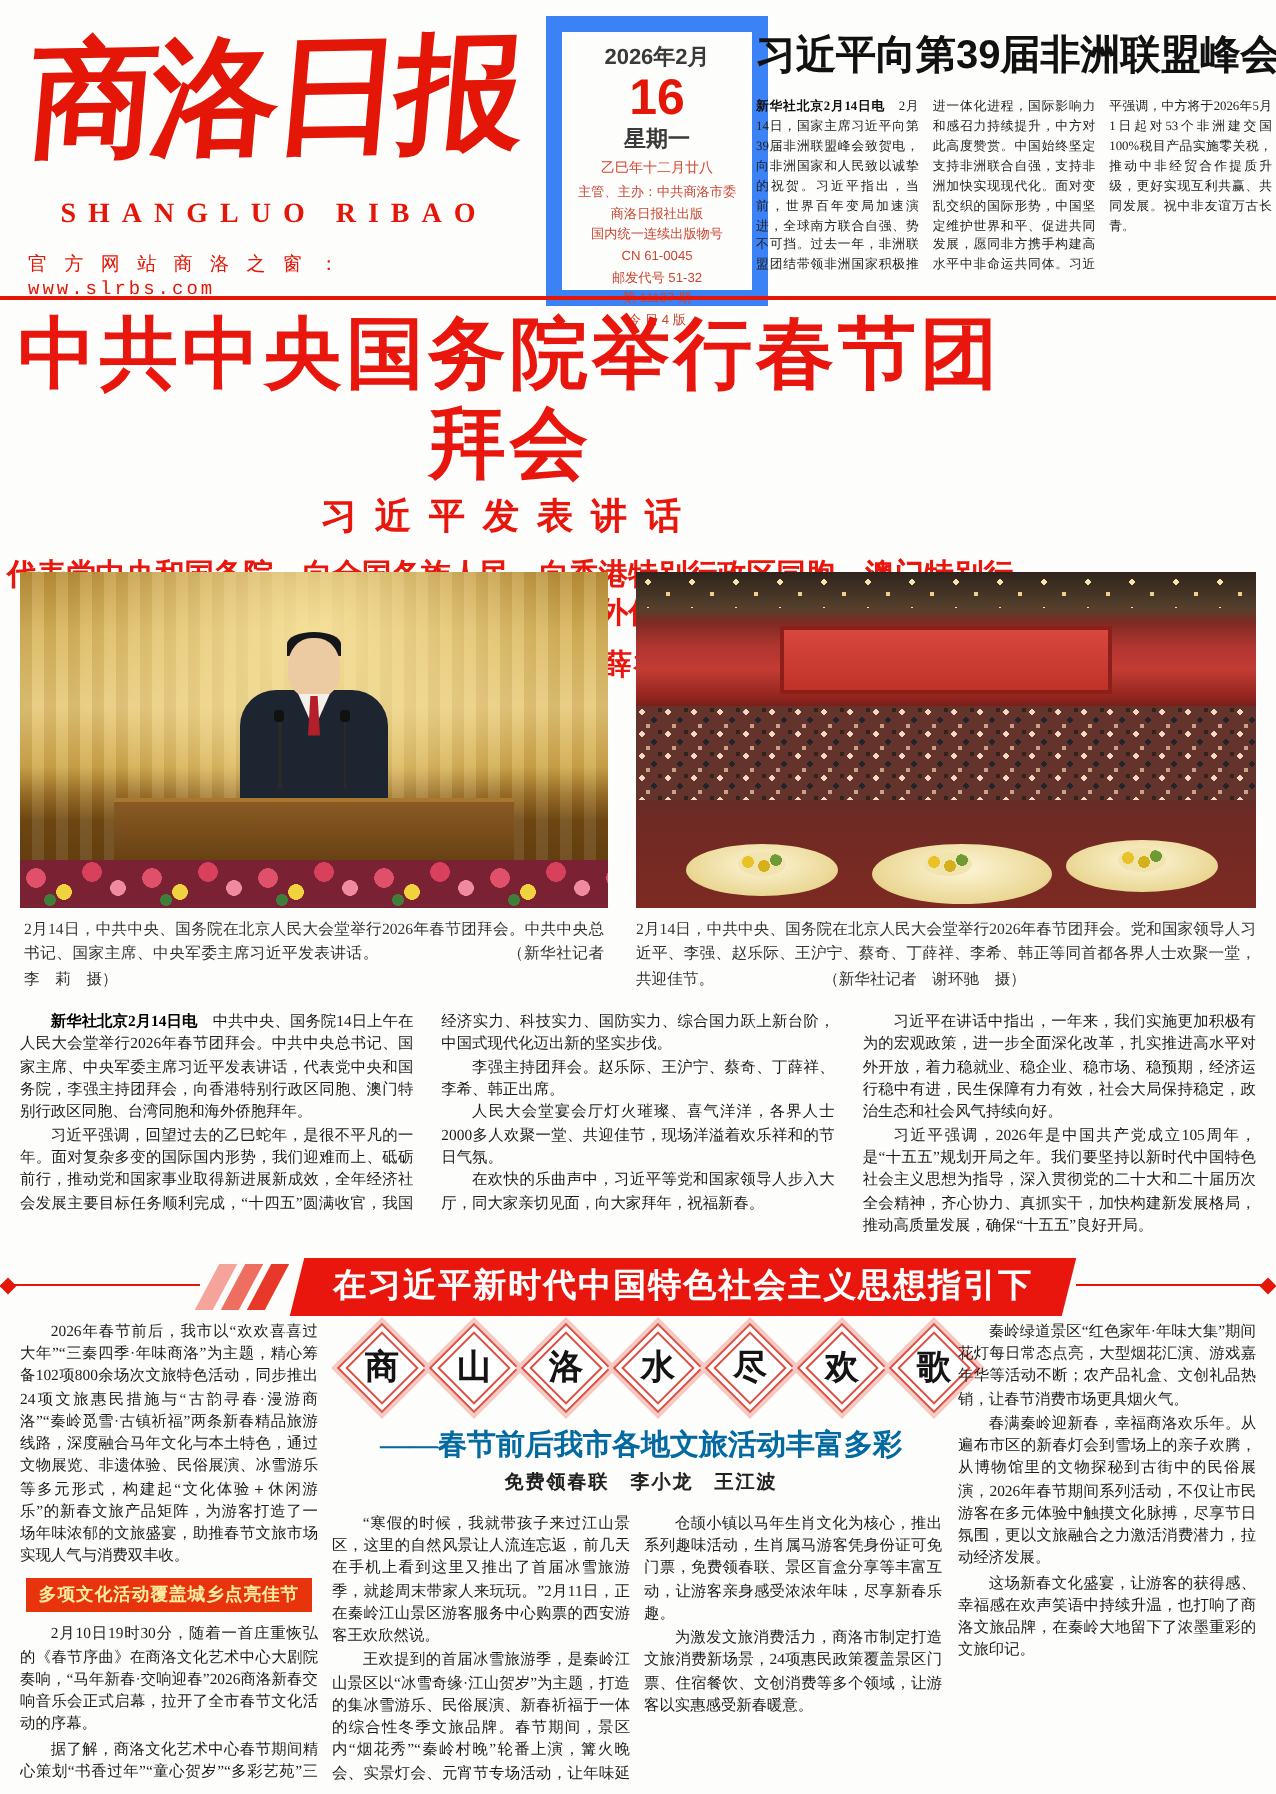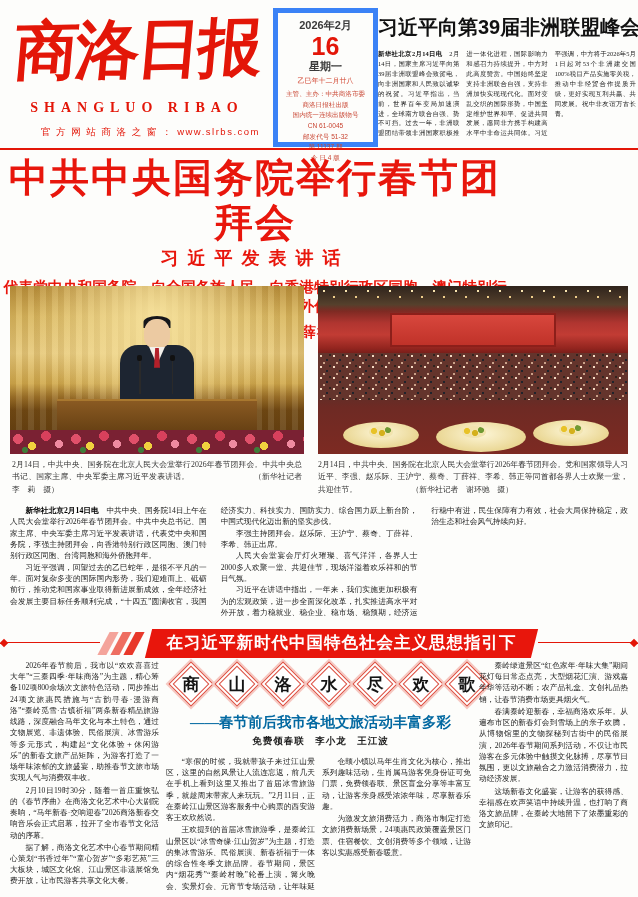--- a/index.html
+++ b/index.html
@@ -4,23 +4,23 @@
 <style>
   html,body{margin:0;padding:0;background:#e8e8e4;}
   .page{position:relative;width:638px;height:897px;background:#fdfdfb;overflow:hidden;
         font-family:"Liberation Serif","DejaVu Serif",serif;color:#1a1a1a;}
   
   .logo{position:absolute;left:4px;top:2px;width:266px;height:94px;color:#e31608;
         font-family:"DejaVu Serif",serif;font-weight:bold;font-size:64px;line-height:94px;
         text-align:center;letter-spacing:-3px;transform:skewX(-6deg) rotate(-1deg);}
   .logo-en{position:absolute;left:30px;top:100px;width:214px;text-align:center;color:#e31608;
         font-family:"Liberation Serif",serif;font-weight:bold;font-size:14px;letter-spacing:6px;}
-  .site-line{position:absolute;left:14px;top:126px;width:246px;text-align:right;color:#e31608;
-        font-size:9.5px;letter-spacing:1.5px;font-family:Liberation Sans, sans-serif;}
-  .datebox{position:absolute;left:273px;top:8px;width:95px;height:129px;border:5px solid #3b82f6;
+  .site-line{position:absolute;left:14px;top:126px;width:246px;text-align:left;color:#e31608;
+        font-size:9.5px;letter-spacing:1.5px;font-family:Liberation Mono, monospace;}
+  .datebox{position:absolute;left:273px;top:8px;width:95px;height:129px;border:8px solid #3b82f6;
         text-align:center;font-family:"Liberation Sans",sans-serif;}
   .db-ym{margin-top:5px;font-size:11px;font-weight:bold;color:#3a3a3a;}
   .db-day{font-size:25px;font-weight:bold;color:#e31608;line-height:26px;}
   .db-week{font-size:11px;font-weight:bold;color:#3a3a3a;margin-bottom:2px;}
   .db-lunar{font-size:7px;color:#d2442f;margin-bottom:3px;}
   .db-line{font-size:6.6px;color:#c94633;line-height:1.62;}
   
   .topstory{position:absolute;left:378px;top:8px;width:258px;}
   .topstory h1{margin:6px 0 8px 0;font-family:"Liberation Sans",sans-serif;font-weight:900;
         font-size:20px;color:#111;white-space:nowrap;letter-spacing:0;}
@@ -184,21 +184,23 @@
   </div>
 
   <div class="caption cap-left">2月14日，中共中央、国务院在北京人民大会堂举行2026年春节团拜会。中共中央总书记、国家主席、中央军委主席习近平发表讲话。　　　　　　　　（新华社记者　李　莉　摄）</div>
   <div class="caption cap-right">2月14日，中共中央、国务院在北京人民大会堂举行2026年春节团拜会。党和国家领导人习近平、李强、赵乐际、王沪宁、蔡奇、丁薛祥、李希、韩正等同首都各界人士欢聚一堂，共迎佳节。　　　　　　　（新华社记者　谢环驰　摄）</div>
 
   <div class="mainbody">
     <p><b>新华社北京2月14日电　</b><span>中共中央、国务院14日上午在人民大会堂举行2026年春节团拜会。中共中央总书记、国家主席、中央军委主席习近平发表讲话，代表党中央和国务院，李强主持团拜会，向香港特别行政区同胞、澳门特别行政区同胞、台湾同胞和海外侨胞拜年。</span></p>
     <p>习近平强调，回望过去的乙巳蛇年，是很不平凡的一年。面对复杂多变的国际国内形势，我们迎难而上、砥砺前行，推动党和国家事业取得新进展新成效，全年经济社会发展主要目标任务顺利完成，“十四五”圆满收官，我国经济实力、科技实力、国防实力、综合国力跃上新台阶，中国式现代化迈出新的坚实步伐。</p>
     <p>李强主持团拜会。赵乐际、王沪宁、蔡奇、丁薛祥、李希、韩正出席。</p>
     <p>人民大会堂宴会厅灯火璀璨、喜气洋洋，各界人士2000多人欢聚一堂、共迎佳节，现场洋溢着欢乐祥和的节日气氛。</p>
+    <p>在欢快的乐曲声中，习近平等党和国家领导人步入大厅，同大家亲切见面，向大家拜年，祝福新春。</p>
     <p>习近平在讲话中指出，一年来，我们实施更加积极有为的宏观政策，进一步全面深化改革，扎实推进高水平对外开放，着力稳就业、稳企业、稳市场、稳预期，经济运行稳中有进，民生保障有力有效，社会大局保持稳定，政治生态和社会风气持续向好。</p>
+    <p>习近平强调，2026年是中国共产党成立105周年，是“十五五”规划开局之年。我们要坚持以新时代中国特色社会主义思想为指导，深入贯彻党的二十大和二十届历次全会精神，齐心协力、真抓实干，加快构建新发展格局，推动高质量发展，确保“十五五”良好开局。</p>
 
   </div>
 
   <div class="banner">
     <div class="hline l">
         <span class="tip"></span>
       </div>
     <div class="hline r">
         <span class="tip"></span>
       </div>
@@ -233,20 +235,21 @@
       </div>
     <div class="dia">
         <span>歌</span>
       </div>
   </div>
   <div class="feat-sub">——春节前后我市各地文旅活动丰富多彩</div>
   <div class="feat-by">免费领春联　李小龙　王江波</div>
 
   <div class="fcol fc1">
     <p>2026年春节前后，我市以“欢欢喜喜过大年”“三秦四季·年味商洛”为主题，精心筹备102项800余场次文旅特色活动，同步推出24项文旅惠民措施与“古韵寻春·漫游商洛”“秦岭觅雪·古镇祈福”两条新春精品旅游线路，深度融合马年文化与本土特色，通过文物展览、非遗体验、民俗展演、冰雪游乐等多元形式，构建起“文化体验＋休闲游乐”的新春文旅产品矩阵，为游客打造了一场年味浓郁的文旅盛宴，助推春节文旅市场实现人气与消费双丰收。</p>
+    <span class="subbox">多项文化活动覆盖城乡点亮佳节</span>
     <p>2月10日19时30分，随着一首庄重恢弘的《春节序曲》在商洛文化艺术中心大剧院奏响，“马年新春·交响迎春”2026商洛新春交响音乐会正式启幕，拉开了全市春节文化活动的序幕。</p>
     <p>据了解，商洛文化艺术中心春节期间精心策划“书香过年”“童心贺岁”“多彩艺苑”三大板块，城区文化馆、江山景区非遗展馆免费开放，让市民游客共享文化大餐。</p>
   </div>
   <div class="fcol fc2">
     <p>“寒假的时候，我就带孩子来过江山景区，这里的自然风景让人流连忘返，前几天在手机上看到这里又推出了首届冰雪旅游季，就趁周末带家人来玩玩。”2月11日，正在秦岭江山景区游客服务中心购票的西安游客王欢欣然说。</p>
     <p>王欢提到的首届冰雪旅游季，是秦岭江山景区以“冰雪奇缘·江山贺岁”为主题，打造的集冰雪游乐、民俗展演、新春祈福于一体的综合性冬季文旅品牌。春节期间，景区内“烟花秀”“秦岭村晚”轮番上演，篝火晚会、实景灯会、元宵节专场活动，让年味延续到正月。</p>
   </div>
   <div class="fcol fc3">
     <p>仓颉小镇以马年生肖文化为核心，推出系列趣味活动，生肖属马游客凭身份证可免门票，免费领春联、景区盲盒分享等丰富互动，让游客亲身感受浓浓年味，尽享新春乐趣。</p>
     <p>为激发文旅消费活力，商洛市制定打造文旅消费新场景，24项惠民政策覆盖景区门票、住宿餐饮、文创消费等多个领域，让游客以实惠感受新春暖意。</p>

